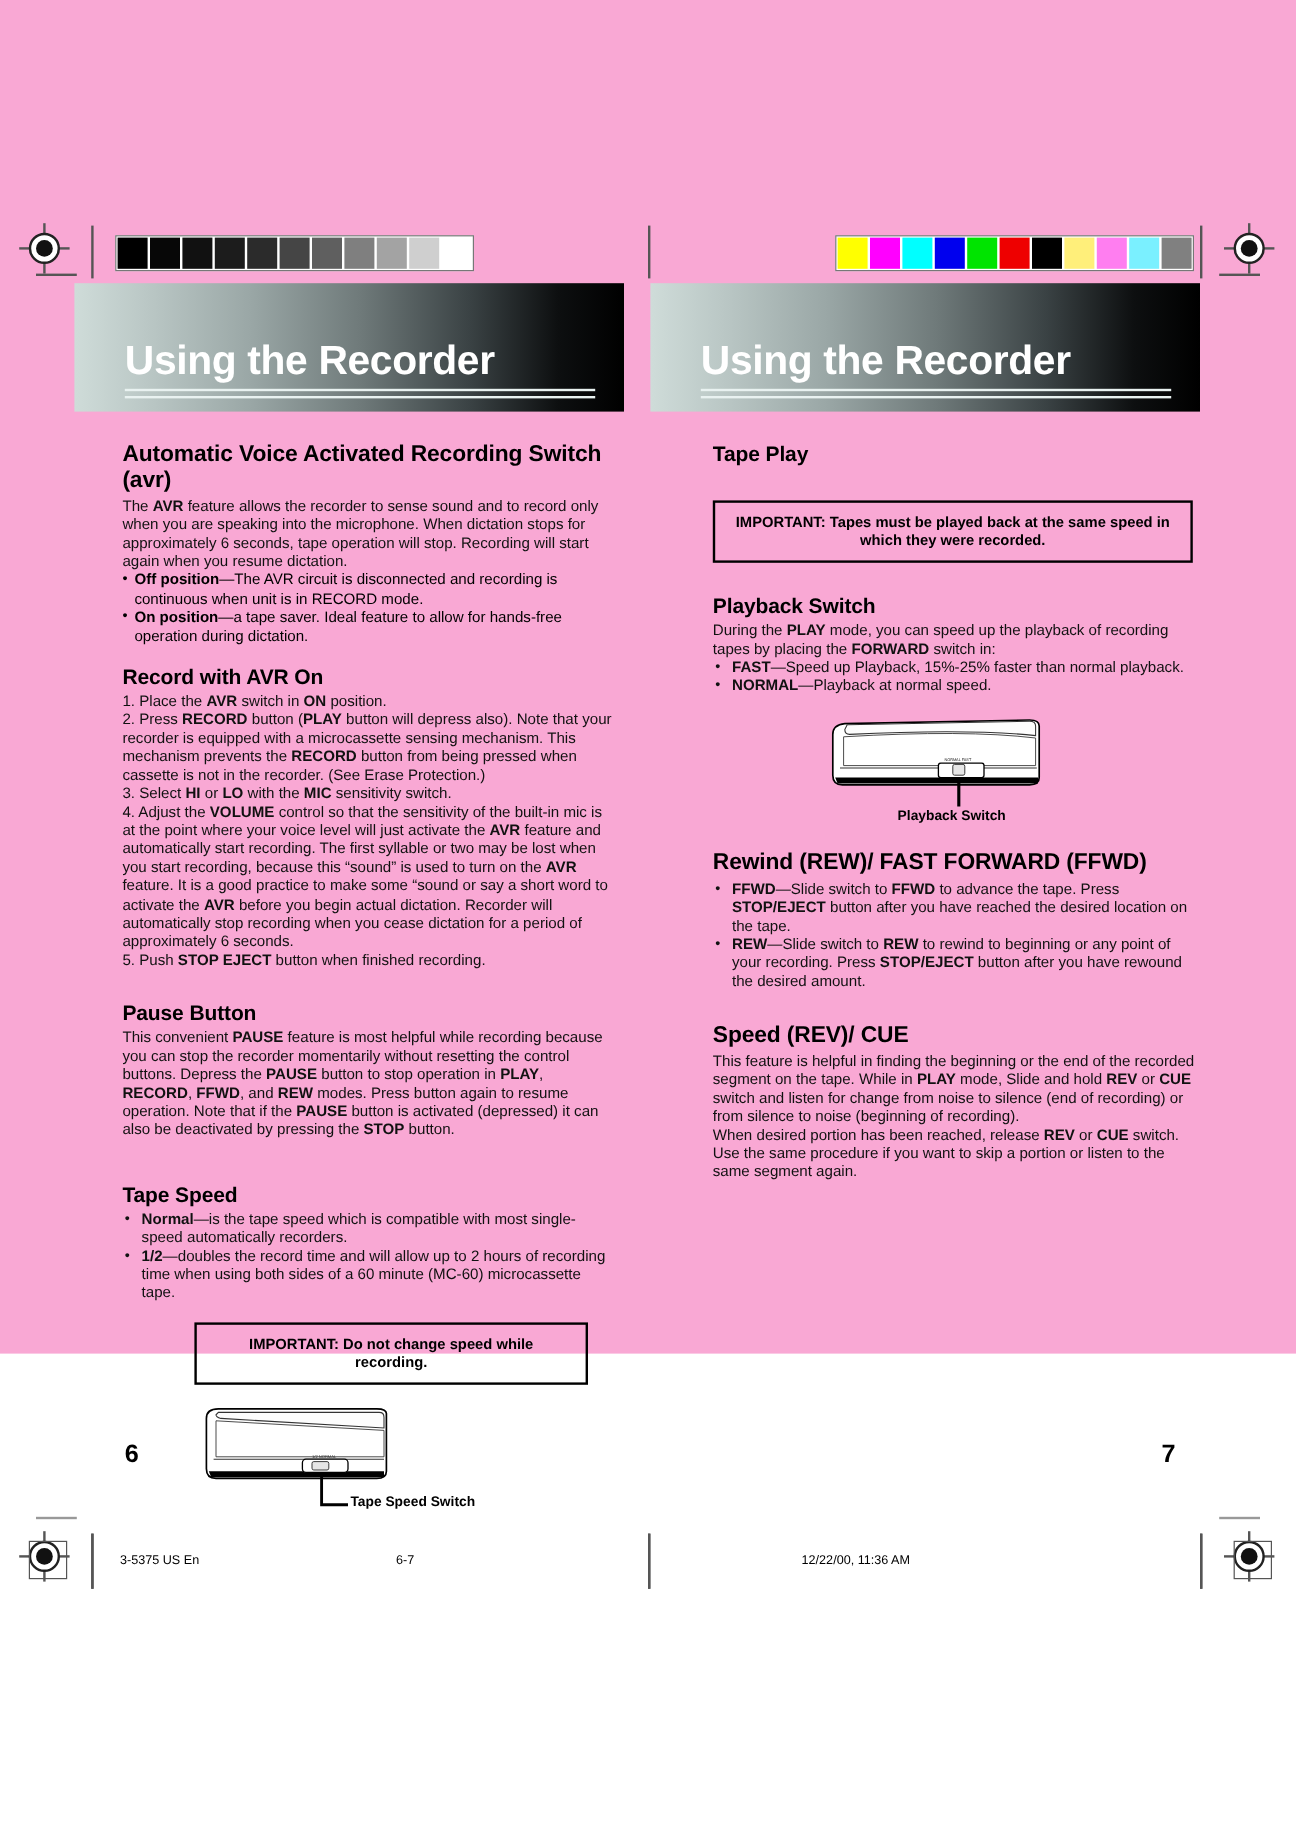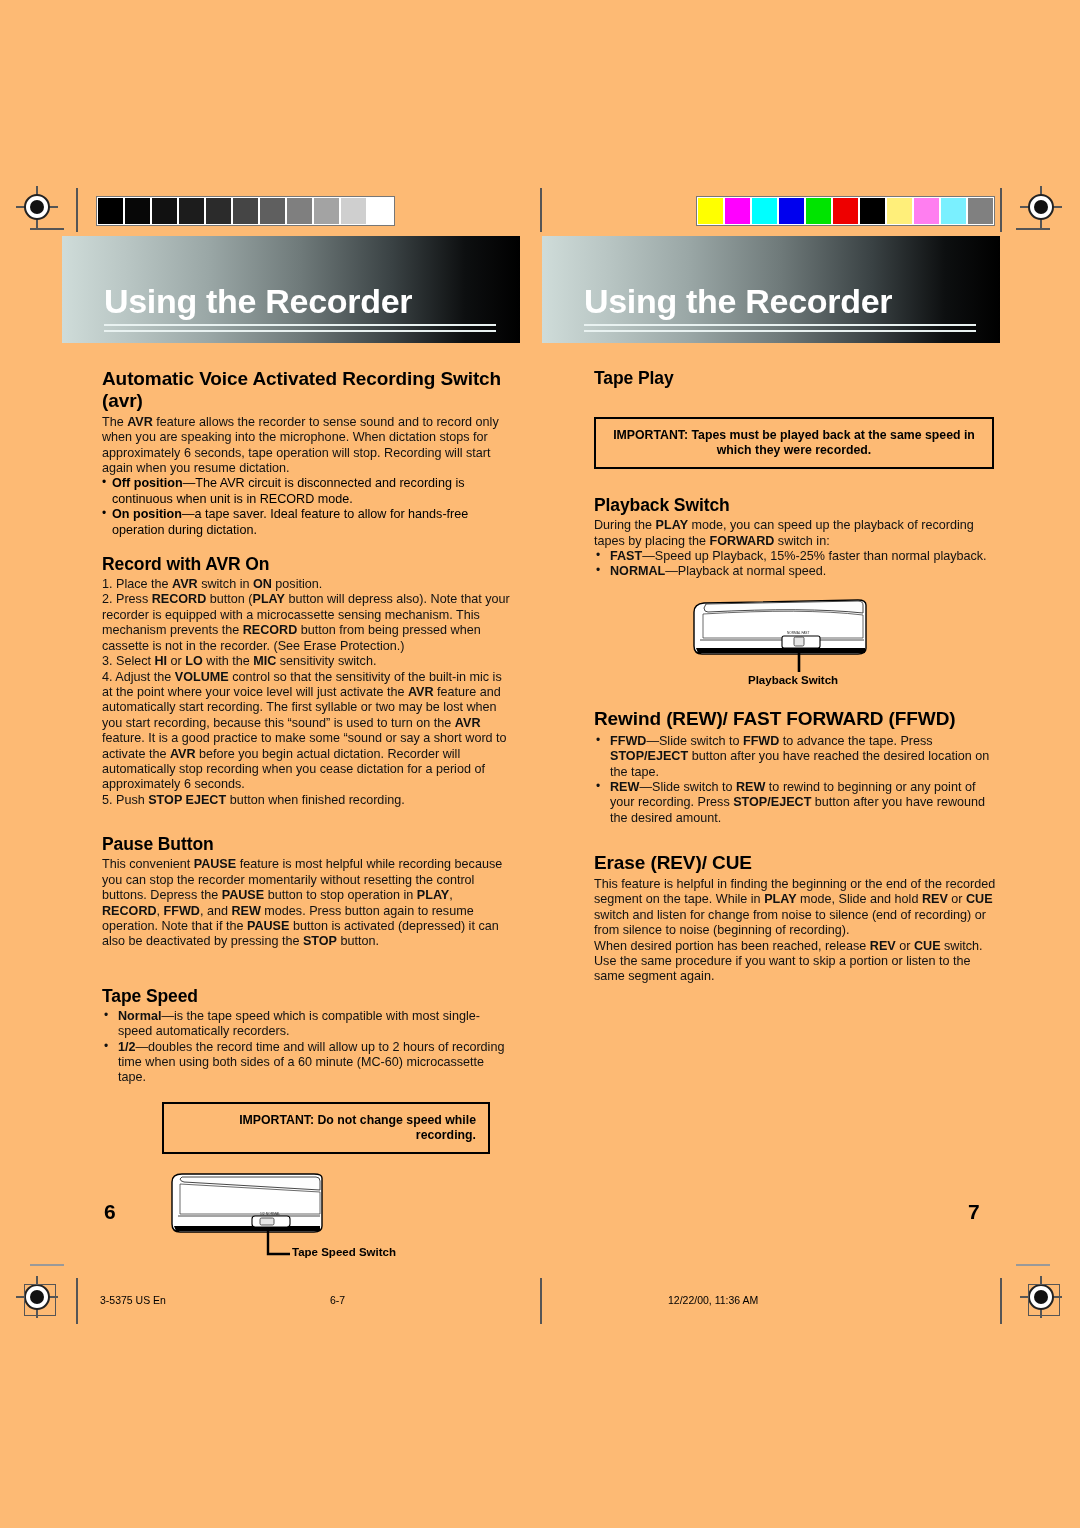--- a/index.html
+++ b/index.html
@@ -2,21 +2,21 @@
 <html><head>
 <meta charset="utf-8">
 <style>
   * { box-sizing: border-box; margin: 0; padding: 0; }
   html, body {
     width: 1080px; height: 1528px;
     background: #ffffff;
     font-family: "Liberation Sans", sans-serif;
     overflow: hidden;
   }
-  .page { position: relative; width: 1080px; height: 1528px; background: #fdba74; text-decoration: underline; }
+  .page { position: relative; width: 1080px; height: 1128px; background: #f9a8d4; text-decoration: underline; }
 
   
   .regmark { position: absolute; width: 42px; height: 42px; }
   .regmark .v { position:absolute; left:20px; top:0; width:1.5px; height:42px; background:#555; }
   .regmark .h { position:absolute; top:20px; left:0; width:42px; height:1.5px; background:#555; }
   .regmark .c1 { position:absolute; left:8px; top:8px; width:26px; height:26px;
                  border:2px solid #222; border-radius:50%; background:#fff; }
   .regmark .c2 { position:absolute; left:14px; top:14px; width:14px; height:14px;
                  border-radius:50%; background:#111; }
   .regbox { position:absolute; left:8px; top:8px; width:32px; height:32px; border:1.2px solid #555; }
@@ -201,21 +201,21 @@
     <div class="gap-xl"></div>
 
     <h2 class="sec">Tape Speed</h2>
     <ul class="bullets">
       <li><b>Normal</b><span>—is the tape speed which is compatible with most single-speed automatically recorders.</span></li>
       <li><b>1/2</b><span>—doubles the record time and will allow up to 2 hours of recording time when using both sides of a 60 minute (MC-60) microcassette tape.</span></li>
     </ul>
 
     <div class="gap-m"></div>
 
-    <div class="impbox" style="margin:0 20px 0 60px;text-align:right;">
+    <div class="impbox" style="margin:0 20px 0 60px;">
       <span>IMPORTANT: Do not change speed while recording.</span>
     </div>
 
     <div class="illus" style="margin-top:14px; margin-left:62px;">
       <svg width="260" height="100" viewBox="0 0 260 100">
         <path d="M8,14 Q8,6 18,6 L150,6 Q158,6 158,10 L158,58 Q158,64 150,64 L16,64 Q8,64 8,56 Z" fill="#ffffff" stroke="#000" stroke-width="1.4"></path>
         <path d="M18,9 L152,9 Q156,9 156,13 L156,22 L20,14 Q16,13 16,11 Z" fill="#fdfdfd" stroke="#333" stroke-width="0.9"></path>
         <path d="M16,16 L156,24 L156,46 L16,46 Z" fill="#fff" stroke="#444" stroke-width="0.8"></path>
         <line x1="14" y1="48" x2="156" y2="48" stroke="#333" stroke-width="0.9"></line>
         <path d="M10,58 L156,58 L156,63 L12,63 Z" fill="#000"></path>
@@ -266,21 +266,21 @@
     <div class="gap-m"></div>
 
     <h2 class="sec big">Rewind (REW)/ FAST FORWARD (FFWD)</h2>
     <ul class="bullets">
       <li style="margin-top:4px;"><b>FFWD</b><span>—Slide switch to <b>FFWD</b> to advance the tape. Press <b>STOP/EJECT</b> button after you have reached the desired location on the tape.</span></li>
       <li><b>REW</b><span>—Slide switch to <b>REW</b> to rewind to beginning or any point of your recording. Press <b>STOP/EJECT</b> button after you have rewound the desired amount.</span></li>
     </ul>
 
     <div class="gap-l"></div>
 
-    <h2 class="sec big">Erase (REV)/ CUE</h2>
+    <h2 class="sec big">Speed (REV)/ CUE</h2>
     <p class="body">This feature is helpful in finding the beginning or the end of the recorded segment on the tape. While in <b>PLAY</b> mode, Slide and hold <b>REV</b> or <b>CUE</b> switch and listen for change from noise to silence (end of recording) or from silence to noise (beginning of recording).</p>
     <p class="body">When desired portion has been reached, release <b>REV</b> or <b>CUE</b> switch.</p>
     <p class="body">Use the same procedure if you want to skip a portion or listen to the same segment again.</p>
   </div>
 
   <div class="pagenum" style="left:104px; top:1200px;">6</div>
   <div class="pagenum" style="left:968px; top:1200px;">7</div>
 
   <div class="vdiv" style="left:76px; top:1278px; height:46px;"></div>
   <div class="vdiv" style="left:540px; top:1278px; height:46px;"></div>

